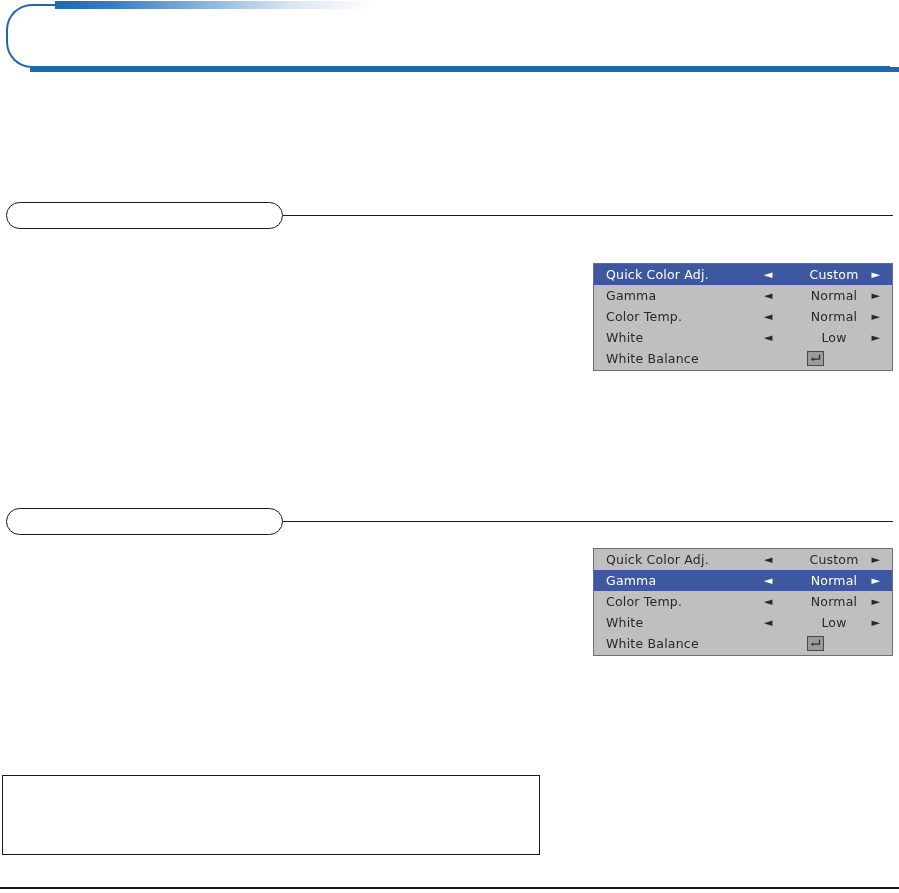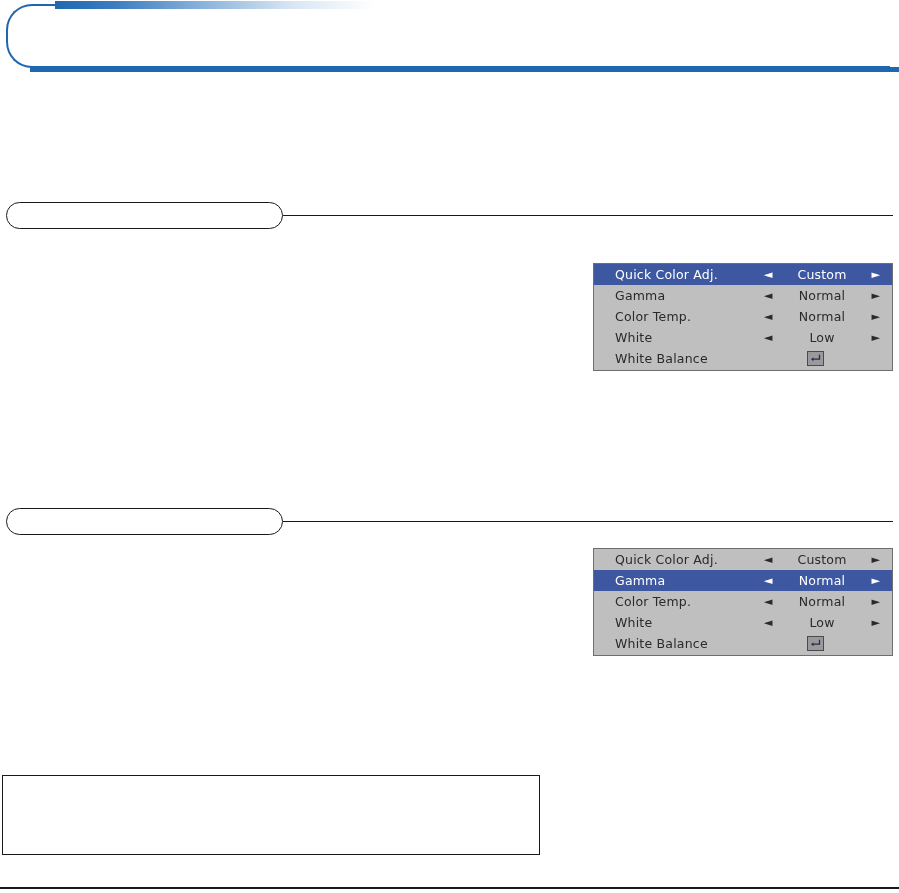--- a/index.html
+++ b/index.html
@@ -178,21 +178,21 @@
     align-items: center;
     background: #bfbfbf;
     color: #2a2a2a;
   }
   .osd-row.selected {
     background: #3d58a0;
     color: #ffffff;
   }
   .osd-row-label {
     position: absolute;
-    left: 21px;
+    left: 12px;
     top: 0;
     height: 21px;
     line-height: 21px;
     font-size: 12.5px;
     letter-spacing: 0.2px;
     white-space: nowrap;
   }
   .osd-arrow-left {
     position: absolute;
     left: 170px;
@@ -204,21 +204,21 @@
   .osd-arrow-right {
     position: absolute;
     right: 12px;
     top: 0;
     height: 21px;
     line-height: 21px;
     font-size: 11px;
   }
   .osd-value {
     position: absolute;
-    left: 184px;
+    left: 196px;
     width: 88px;
     top: 0;
     height: 33px;
     line-height: 21px;
     text-align: center;
     font-size: 12.5px;
     letter-spacing: 0.2px;
     white-space: nowrap;
   }
   

